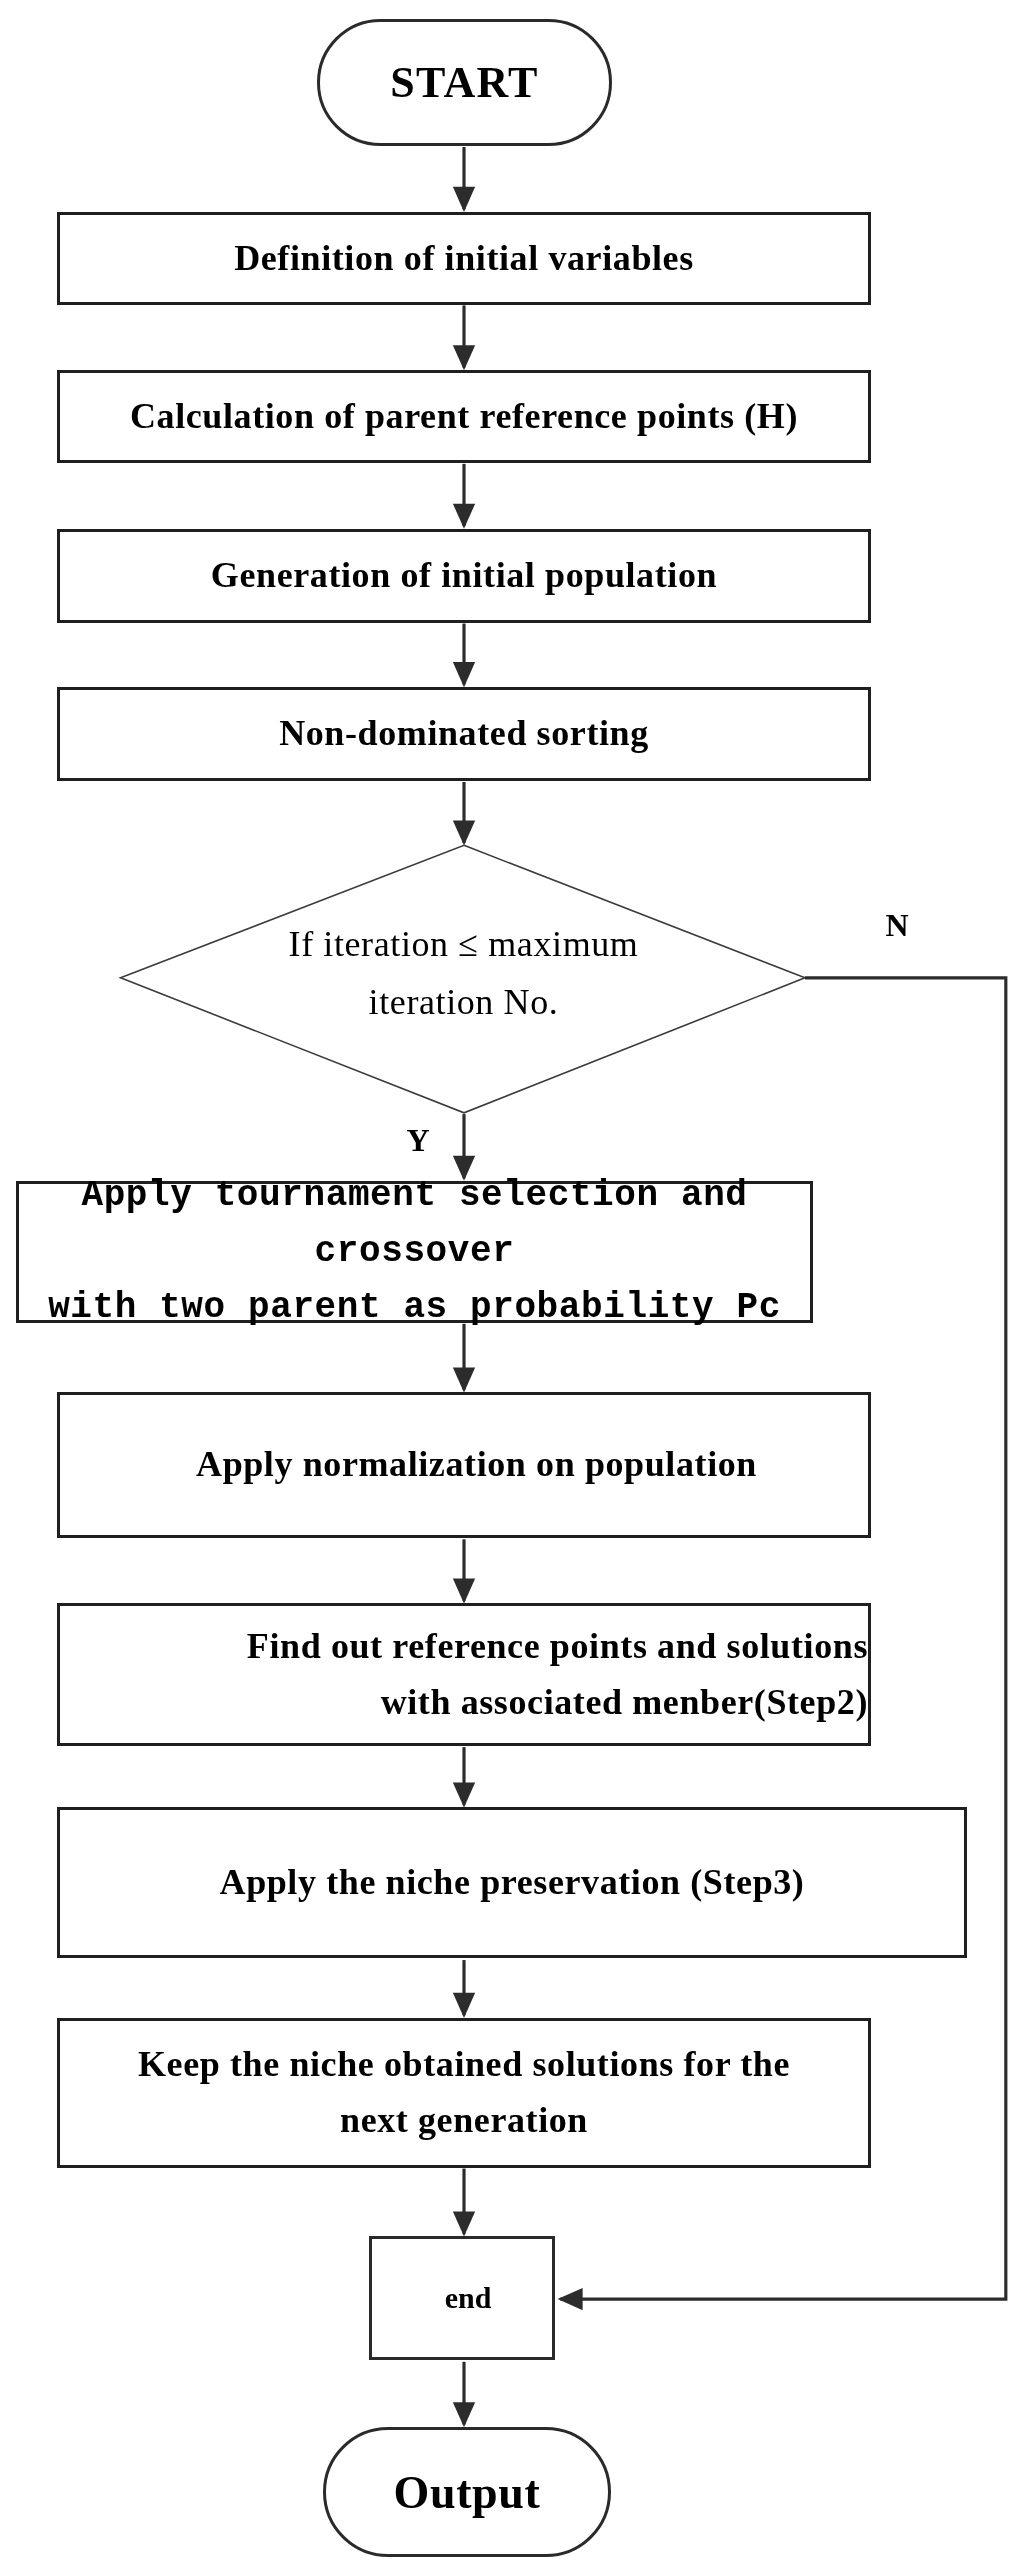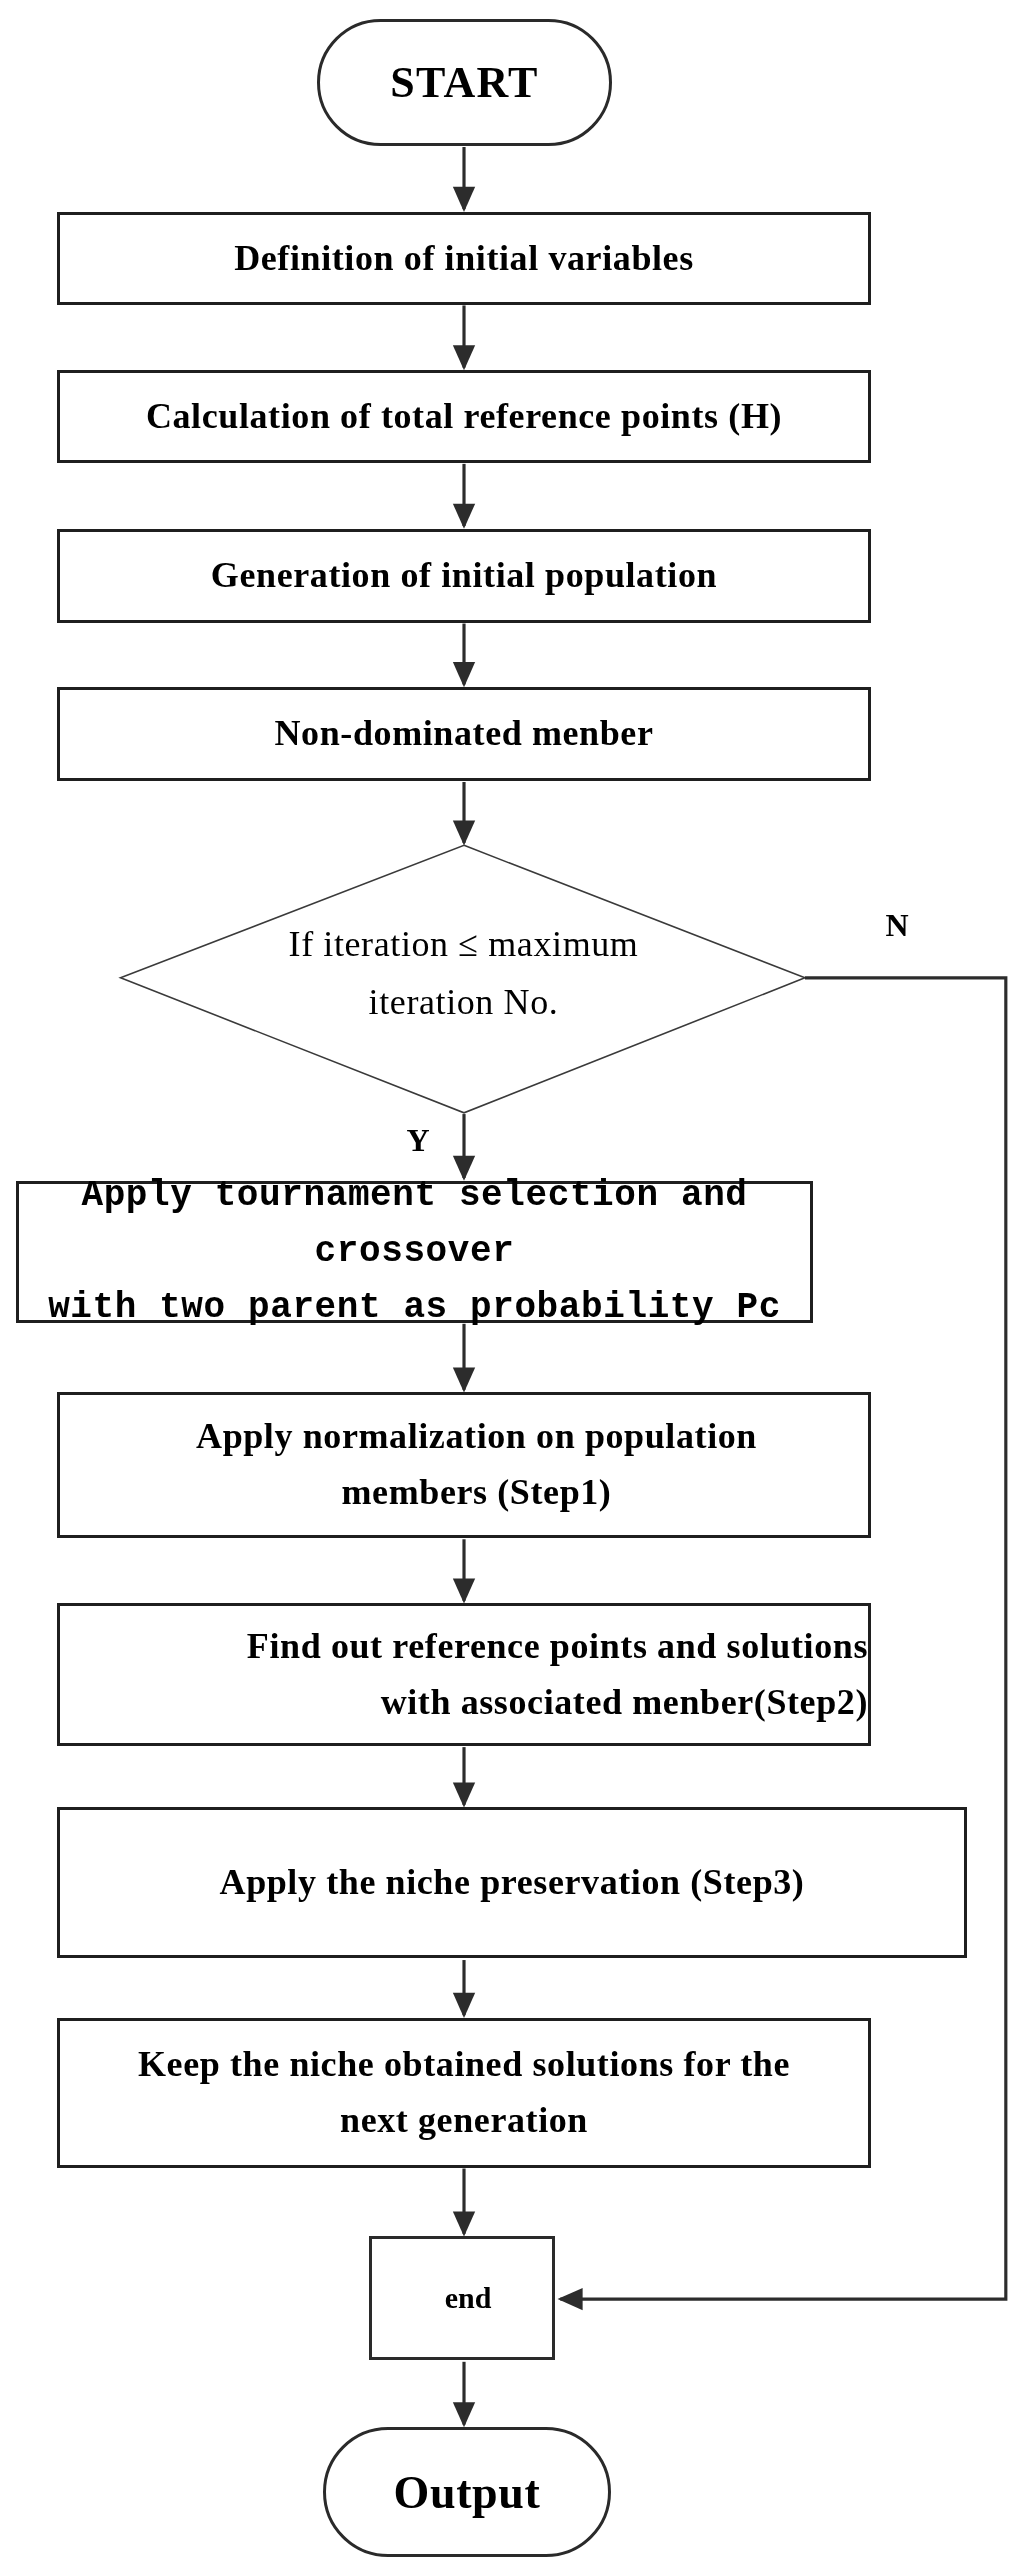--- a/index.html
+++ b/index.html
@@ -102,47 +102,46 @@
 
   <div class="node terminator start" style="left:317px; top:19px; width:295px; height:127px;">
     <span>START</span>
   </div>
 
   <div class="node process" style="left:57px; top:212px; width:814px; height:93px;">
     <span>Definition of initial variables</span>
   </div>
 
   <div class="node process" style="left:57px; top:370px; width:814px; height:93px;">
-    <span>Calculation of total reference points (H)</span>
+    <span>Calculation of parent reference points (H)</span>
   </div>
 
   <div class="node process" style="left:57px; top:529px; width:814px; height:94px;">
     <span>Generation of initial population</span>
   </div>
 
   <div class="node process" style="left:57px; top:687px; width:814px; height:94px;">
-    <span>Non-dominated menber</span>
+    <span>Non-dominated sorting</span>
   </div>
 
   <div class="decision-text">
     <div>If iteration ≤ maximum</div>
     <div>iteration No.</div>
   </div>
 
   <div class="edge-label no">N</div>
   <div class="edge-label yes">Y</div>
 
   <div class="node process" style="left:16px; top:1181px; width:797px; height:142px;font-family:Liberation Mono, monospace;">
     <div>Apply tournament selection and crossover</div>
     <div>with two parent as probability Pc</div>
   </div>
 
   <div class="node process" style="left:57px; top:1392px; width:814px; height:146px;padding-left:25px;">
     <div>Apply normalization on population</div>
-    <div>members (Step1)</div>
   </div>
 
   <div class="node process" style="left:57px; top:1603px; width:814px; height:143px;align-items:flex-end;">
     <div>Find out reference points and solutions</div>
     <div>with associated menber(Step2)</div>
   </div>
 
   <div class="node process" style="left:57px; top:1807px; width:910px; height:151px;">
     <span>Apply the niche preservation (Step3)</span>
   </div>

